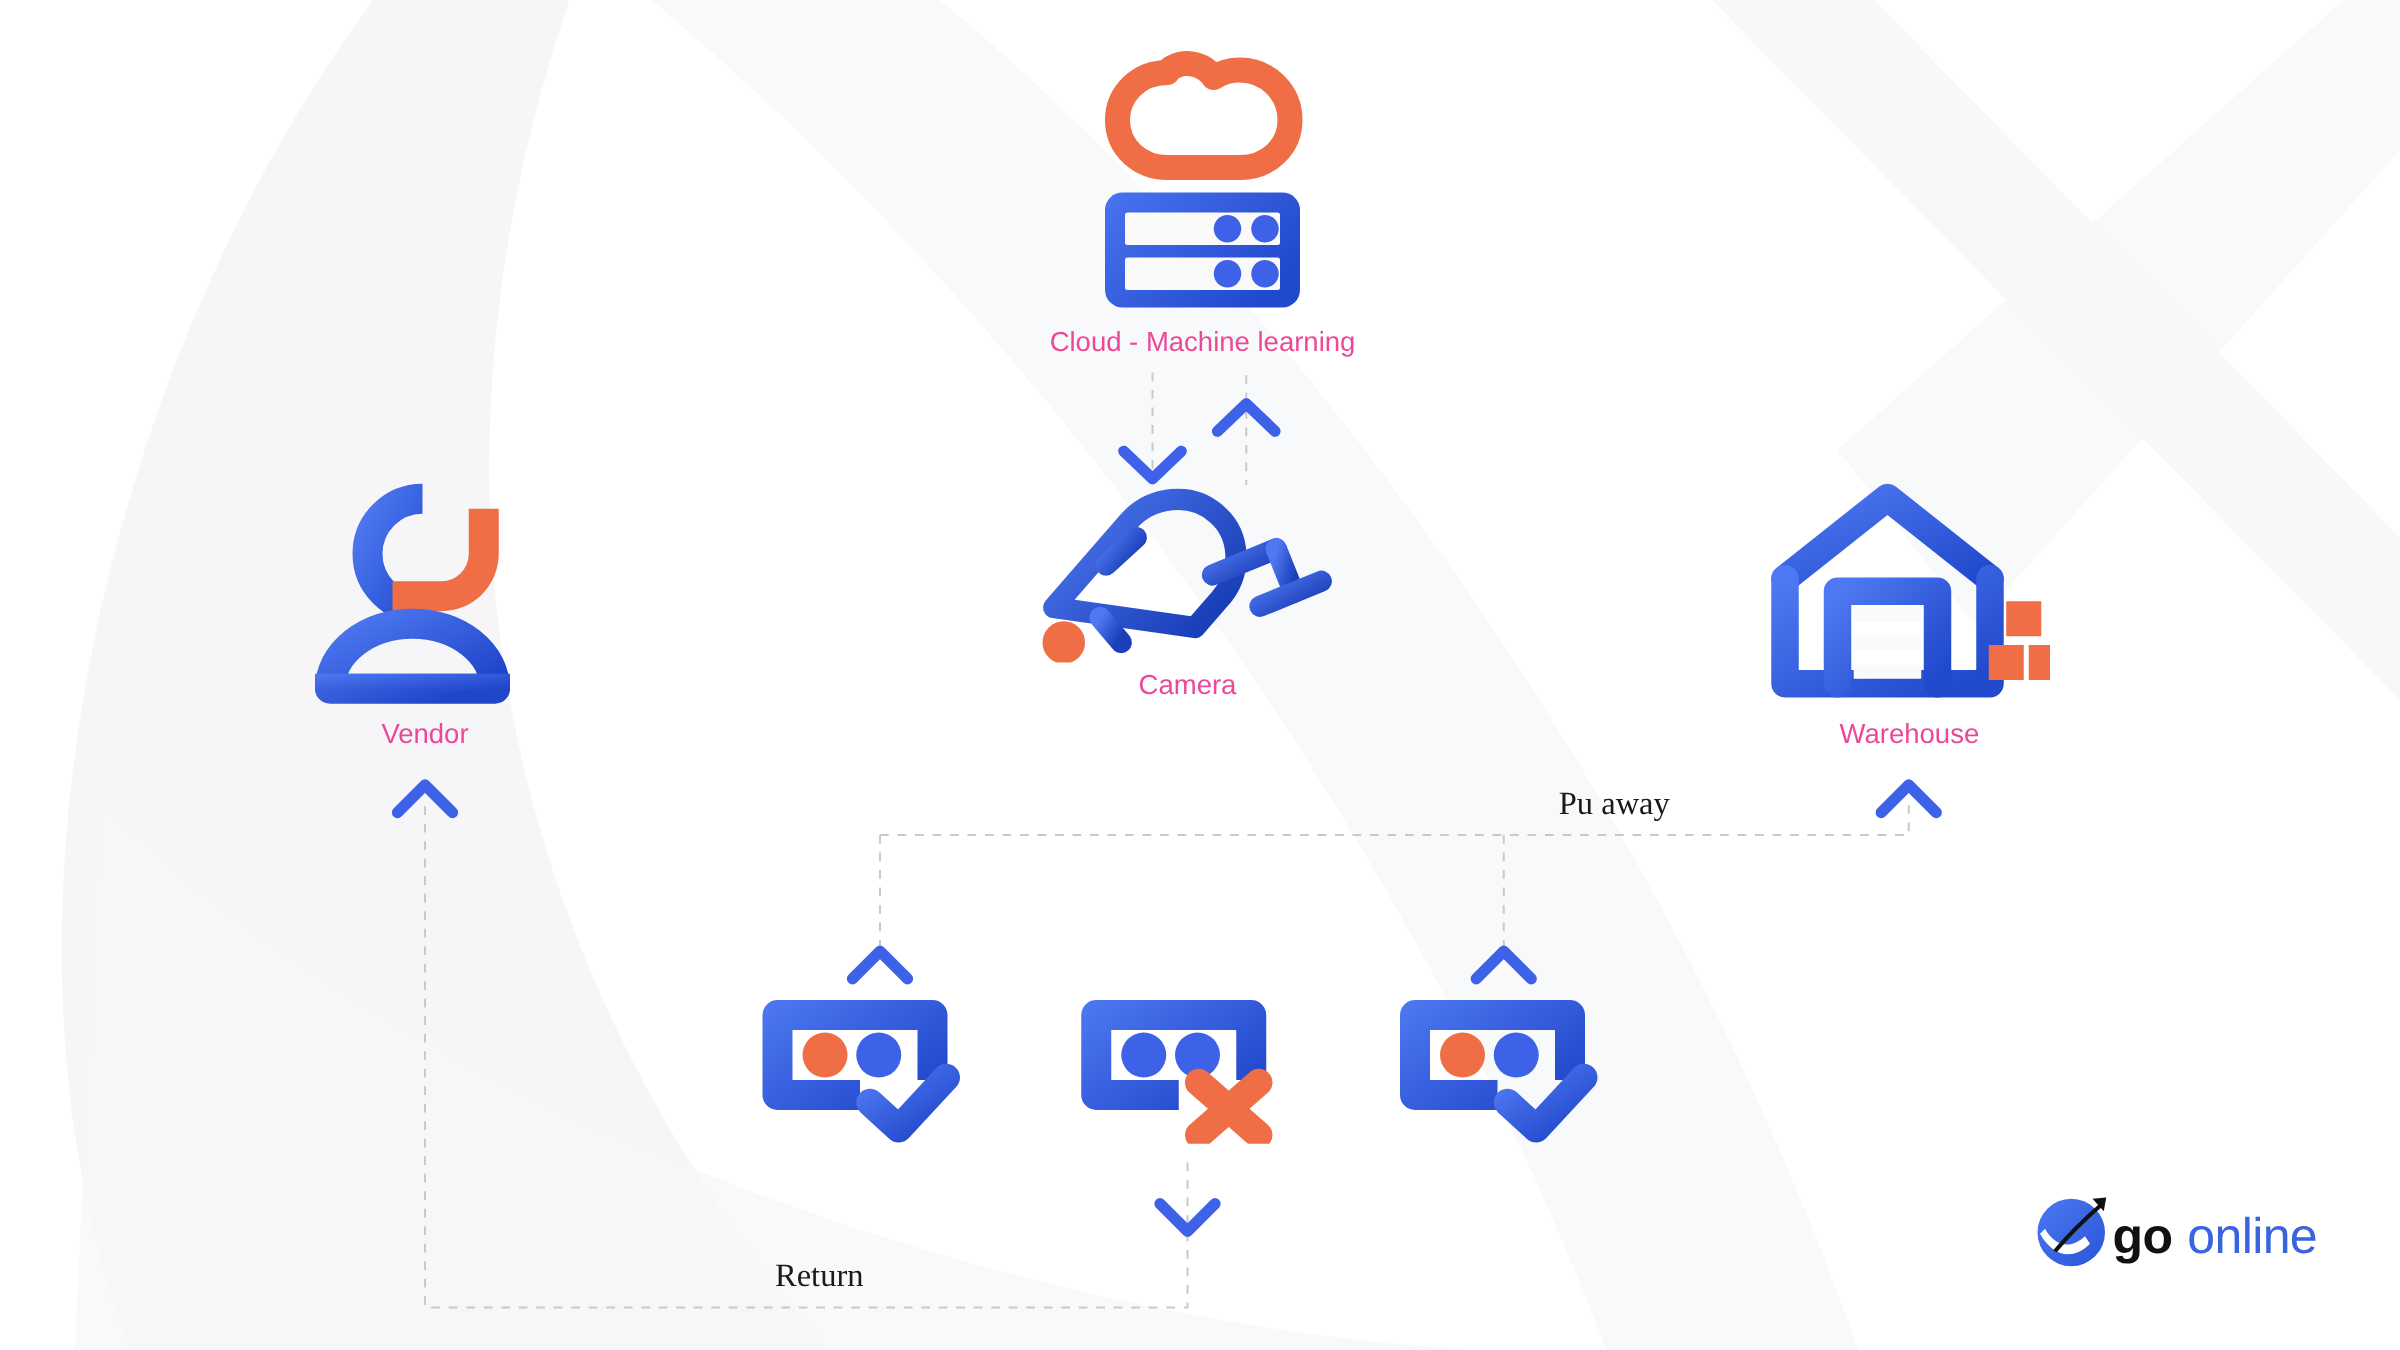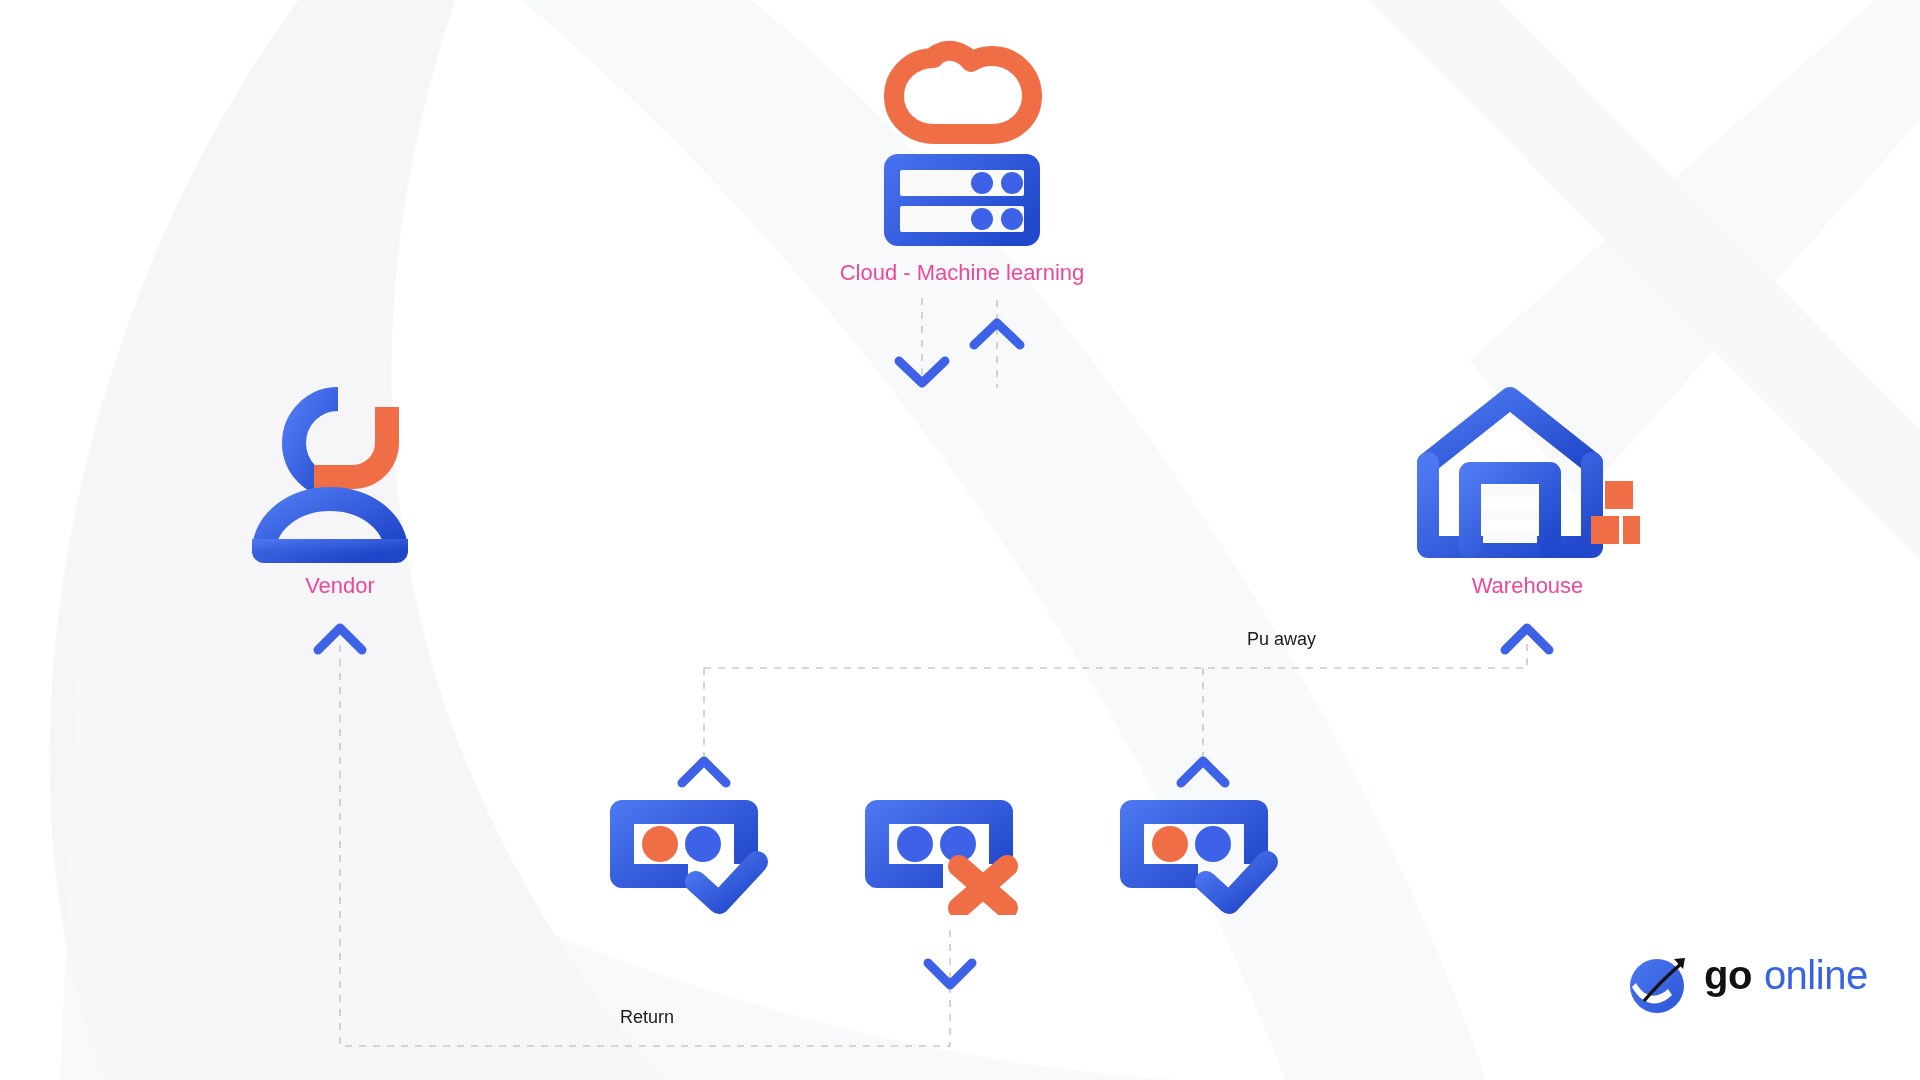--- a/index.html
+++ b/index.html
@@ -43,30 +43,30 @@
   }
   .node-label {
     font-size: 22px;
     color: #ec4899;
     line-height: 1;
     white-space: nowrap;
     font-family: "Liberation Sans", sans-serif;
   }
   .edge-label {
     position: absolute;
-    font-size: 18px;
+    font-size: 26px;
     color: #1a1a1a;
     line-height: 1;
     white-space: nowrap;
-    font-family: Liberation Sans, sans-serif;
+    font-family: Liberation Serif, serif;
   }
   .brand {
     position: absolute;
     display: flex;
-    gap: 14px;
+    align-items: center;
   }
   .brand-text {
     font-size: 40px;
     line-height: 1;
     font-family: "Liberation Sans", sans-serif;
     letter-spacing: -0.5px;
   }
   .brand-go {
     font-weight: bold;
     color: #111111;
@@ -150,20 +150,47 @@
         <rect x="28" y="176" width="124" height="26" rx="2" fill="#fafafa"></rect>
         <circle cx="110" cy="153" r="11" fill="#3d62e8"></circle>
         <circle cx="140" cy="153" r="11" fill="#3d62e8"></circle>
         <circle cx="110" cy="189" r="11" fill="#3d62e8"></circle>
         <circle cx="140" cy="189" r="11" fill="#3d62e8"></circle>
       </svg>
     </div>
     <div class="node-label" style="margin-top:8px;">Cloud - Machine learning</div>
   </div>
 
+  <div class="node" style="left:820px; top:390px; width:260px;">
+    <div class="node-icon">
+      <svg width="250" height="140" viewBox="0 0 250 140" xmlns="http://www.w3.org/2000/svg">
+        <defs>
+          <linearGradient id="gCam" x1="0" y1="0" x2="1" y2="0.7">
+            <stop offset="0%" stop-color="#4f79f2"></stop>
+            <stop offset="100%" stop-color="#1b3fb8"></stop>
+          </linearGradient>
+        </defs>
+        <g fill="none" stroke="url(#gCam)" stroke-width="17" stroke-linejoin="round" stroke-linecap="round">
+
+          <path d="M 18 96 L 78 27 C 96 7 128 3 148 21 C 168 38 169 69 151 89
+                   L 131 112 Z"></path>
+
+          <path d="M 60 62 L 84 40"></path>
+
+          <path d="M 145 70 L 196 49"></path>
+          <path d="M 196 49 L 210 84"></path>
+          <path d="M 183 95 L 232 75"></path>
+
+          <path d="M 55 104 L 72 124"></path>
+        </g>
+        <circle cx="26" cy="124" r="17" fill="#ef6e45"></circle>
+      </svg>
+    </div>
+    <div class="node-label" style="margin-top:2px;">Camera</div>
+  </div>
 
   <div class="node" style="left:250px; top:385px; width:180px;">
     <div class="node-icon">
       <svg width="180" height="180" viewBox="0 0 180 180" xmlns="http://www.w3.org/2000/svg">
         <defs>
           <linearGradient id="gVendorHead" x1="0" y1="0" x2="1" y2="1">
             <stop offset="0%" stop-color="#4f79f2"></stop>
             <stop offset="100%" stop-color="#2149cc"></stop>
           </linearGradient>
           <linearGradient id="gVendorBody" x1="0" y1="0" x2="1" y2="0.8">

